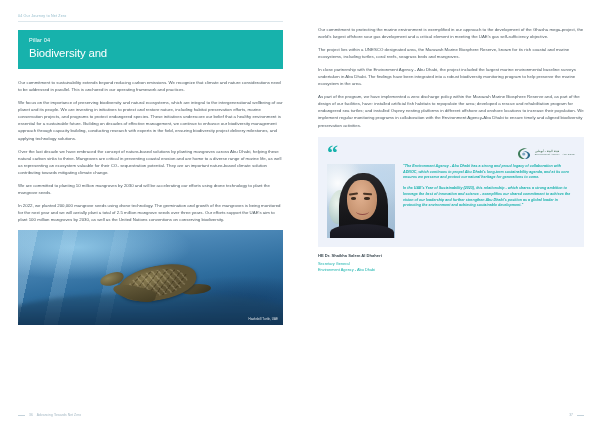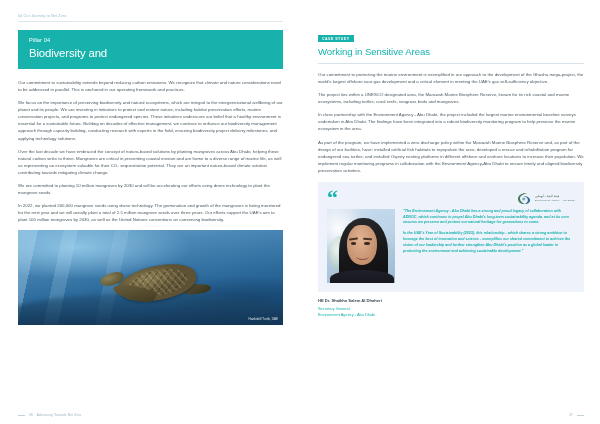--- a/index.html
+++ b/index.html
@@ -422,25 +422,20 @@
       <span>Advancing Towards Net Zero</span>
     </div>
   </div>
 
   <div class="gutter"></div>
 
   <div class="page page-right">
 
     <div class="running-head-spacer"></div>
 
-    <div>
-      <span class="case-badge">CASE STUDY</span>
-      <h2 class="case-title">Working in Sensitive Areas</h2>
-      <div class="case-rule"></div>
-    </div>
 
     <div class="body-copy">
       <p>Our commitment to protecting the marine environment is exemplified in our approach to the development of the Ghasha mega-project, the world's largest offshore sour gas development and a critical element in meeting the UAE's gas self-sufficiency objective.</p>
       <p>The project lies within a UNESCO designated area, the Marawah Marine Biosphere Reserve, known for its rich coastal and marine ecosystems, including turtles, coral reefs, seagrass beds and mangroves.</p>
       <p>In close partnership with the Environment Agency - Abu Dhabi, the project included the largest marine environmental baseline surveys undertaken in Abu Dhabi. The findings have been integrated into a robust biodiversity monitoring program to help preserve the marine ecosystem in the area.</p>
       <p>As part of the program, we have implemented a zero discharge policy within the Marawah Marine Biosphere Reserve and, as part of the design of our facilities, have: installed artificial fish habitats to repopulate the area; developed a rescue and rehabilitation program for endangered sea turtles; and installed Osprey nesting platforms in different offshore and onshore locations to increase their population. We implement regular monitoring programs in collaboration with the Environment Agency-Abu Dhabi to ensure timely and aligned biodiversity preservation activities.</p>
     </div>
 
     <div class="quote-card">
       <div class="quote-top">

